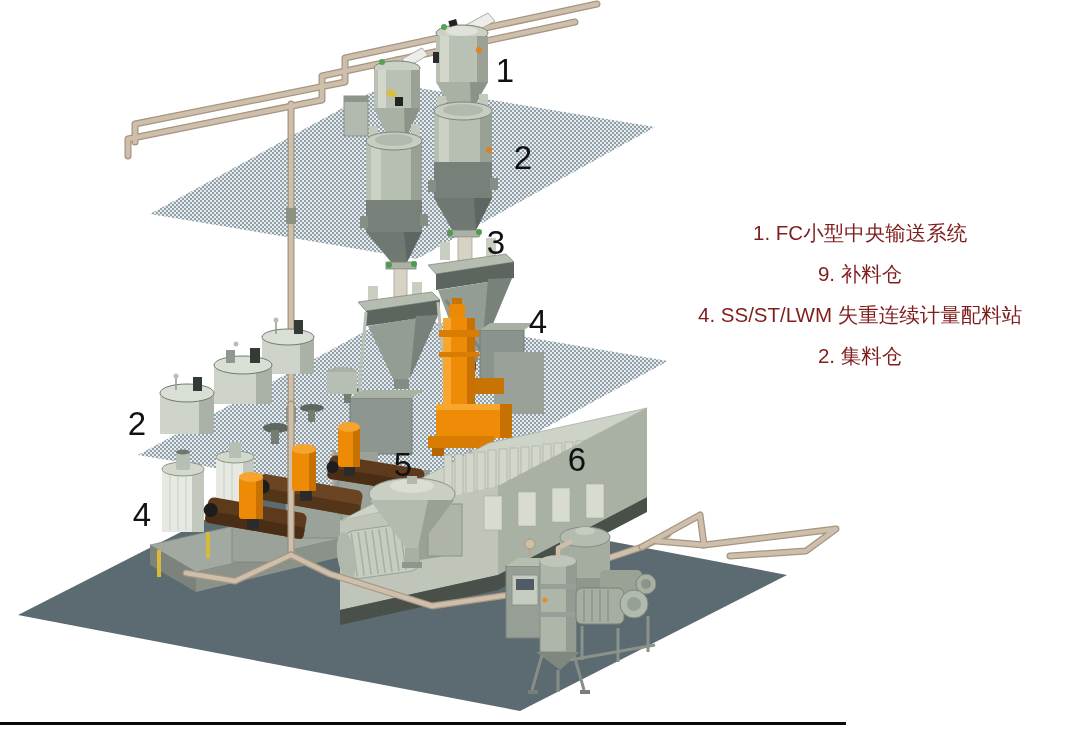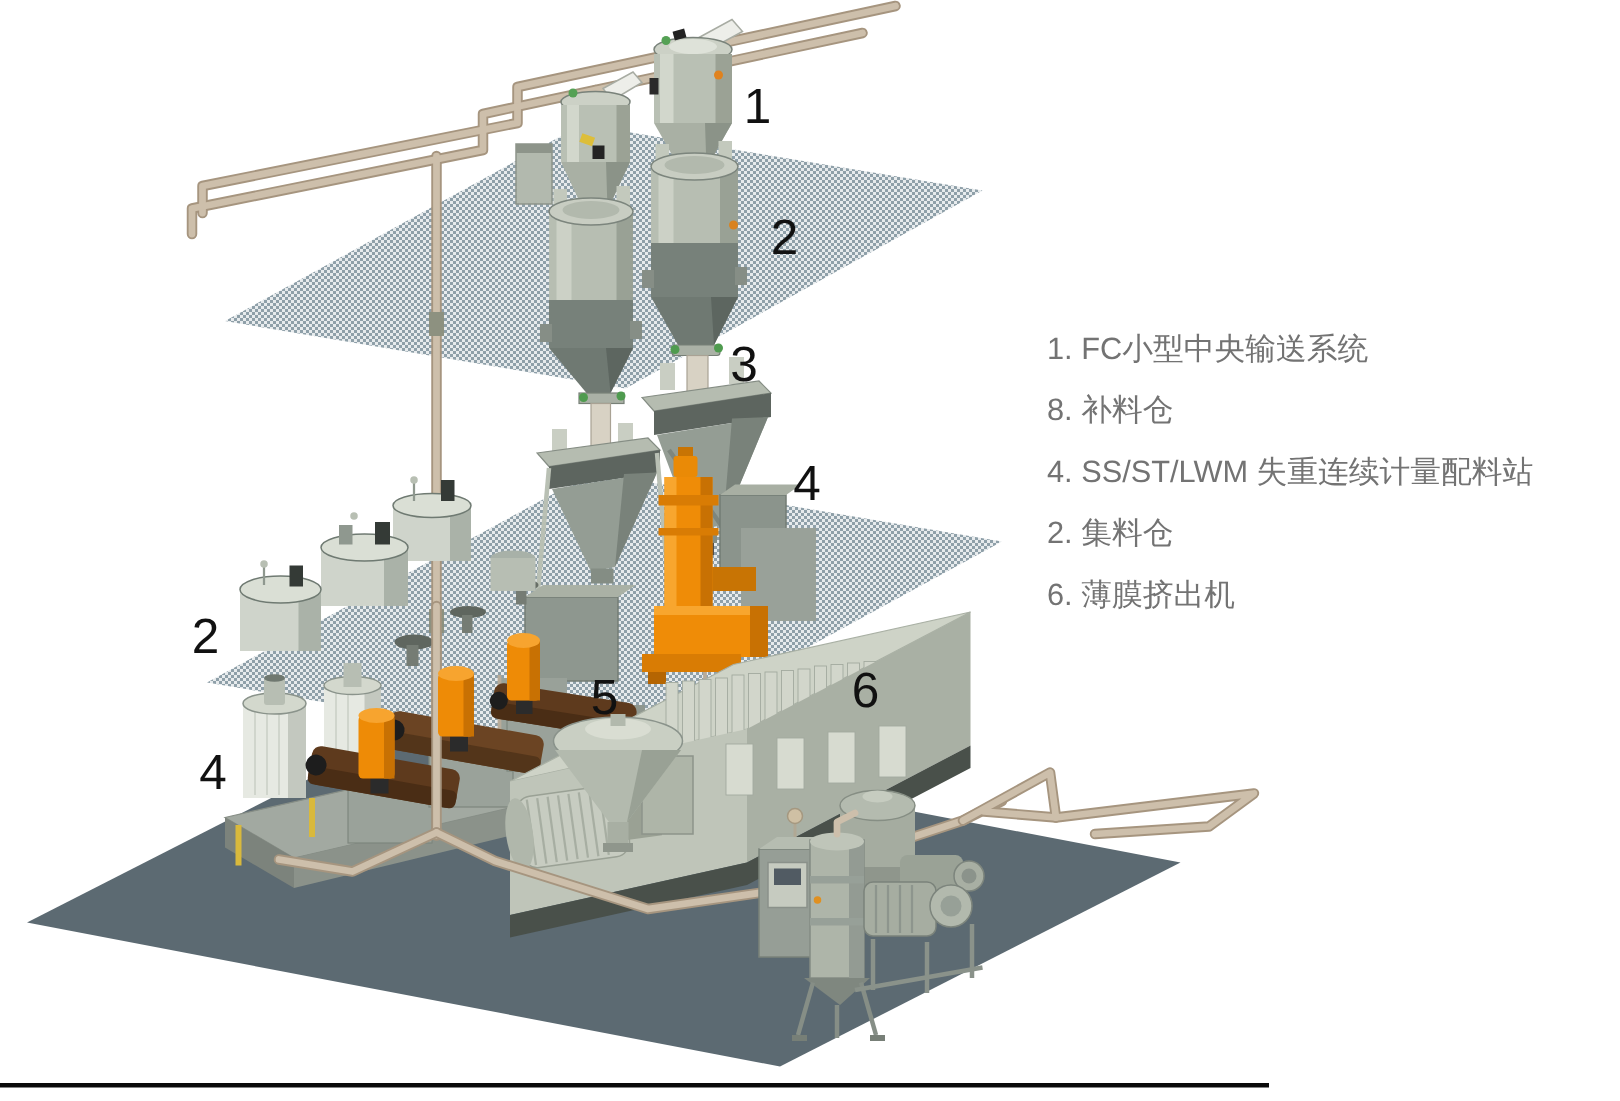--- a/index.html
+++ b/index.html
@@ -1,22 +1,22 @@
 <!DOCTYPE html>
 <html><head>
 <meta charset="utf-8">
 <style>
   html,body{margin:0;padding:0;background:#fff;}
   .stage{position:relative;width:1080px;height:734px;background:#ffffff;overflow:hidden;
          font-family:"Liberation Sans","DejaVu Sans",sans-serif;}
   .scene{position:absolute;left:0;top:0;}
   .callout{position:absolute;transform:translate(-50%,-50%);font-size:33px;color:#111;
            font-family:"Liberation Sans","DejaVu Sans",sans-serif;}
-  .legend{position:absolute;left:698px;top:212px;color:#737373;font-size:20.5px;
-          line-height:41px;white-space:nowrap;}
+  .legend{position:absolute;left:698px;top:212px;color:#7f1d1d;font-size:20.5px;
+          line-height:41px;white-space:nowrap;text-align:center;}
   .legend-line{height:41px;}
   .bottom-rule{position:absolute;left:0;top:722px;width:846px;height:3px;background:#0a0a0a;}
 </style>
 </head>
 <body>
 
 <div class="stage">
 
 <svg class="scene" width="1080" height="734" viewBox="0 0 1080 734">
   <defs>
@@ -391,21 +391,20 @@
 <div class="callout" style="left:523px;top:158px">2</div>
 <div class="callout" style="left:496px;top:243px">3</div>
 <div class="callout" style="left:538px;top:322px">4</div>
 <div class="callout" style="left:137px;top:424px">2</div>
 <div class="callout" style="left:142px;top:515px">4</div>
 <div class="callout" style="left:403px;top:465px">5</div>
 <div class="callout" style="left:577px;top:460px">6</div>
 
 <div class="legend">
   <div class="legend-line">1. FC小型中央输送系统</div>
-  <div class="legend-line">8. 补料仓</div>
+  <div class="legend-line">9. 补料仓</div>
   <div class="legend-line">4. SS/ST/LWM 失重连续计量配料站</div>
   <div class="legend-line">2. 集料仓</div>
-  <div class="legend-line">6. 薄膜挤出机</div>
 </div>
 
 <div class="bottom-rule"></div>
 
 </div>
 
 </body></html>

